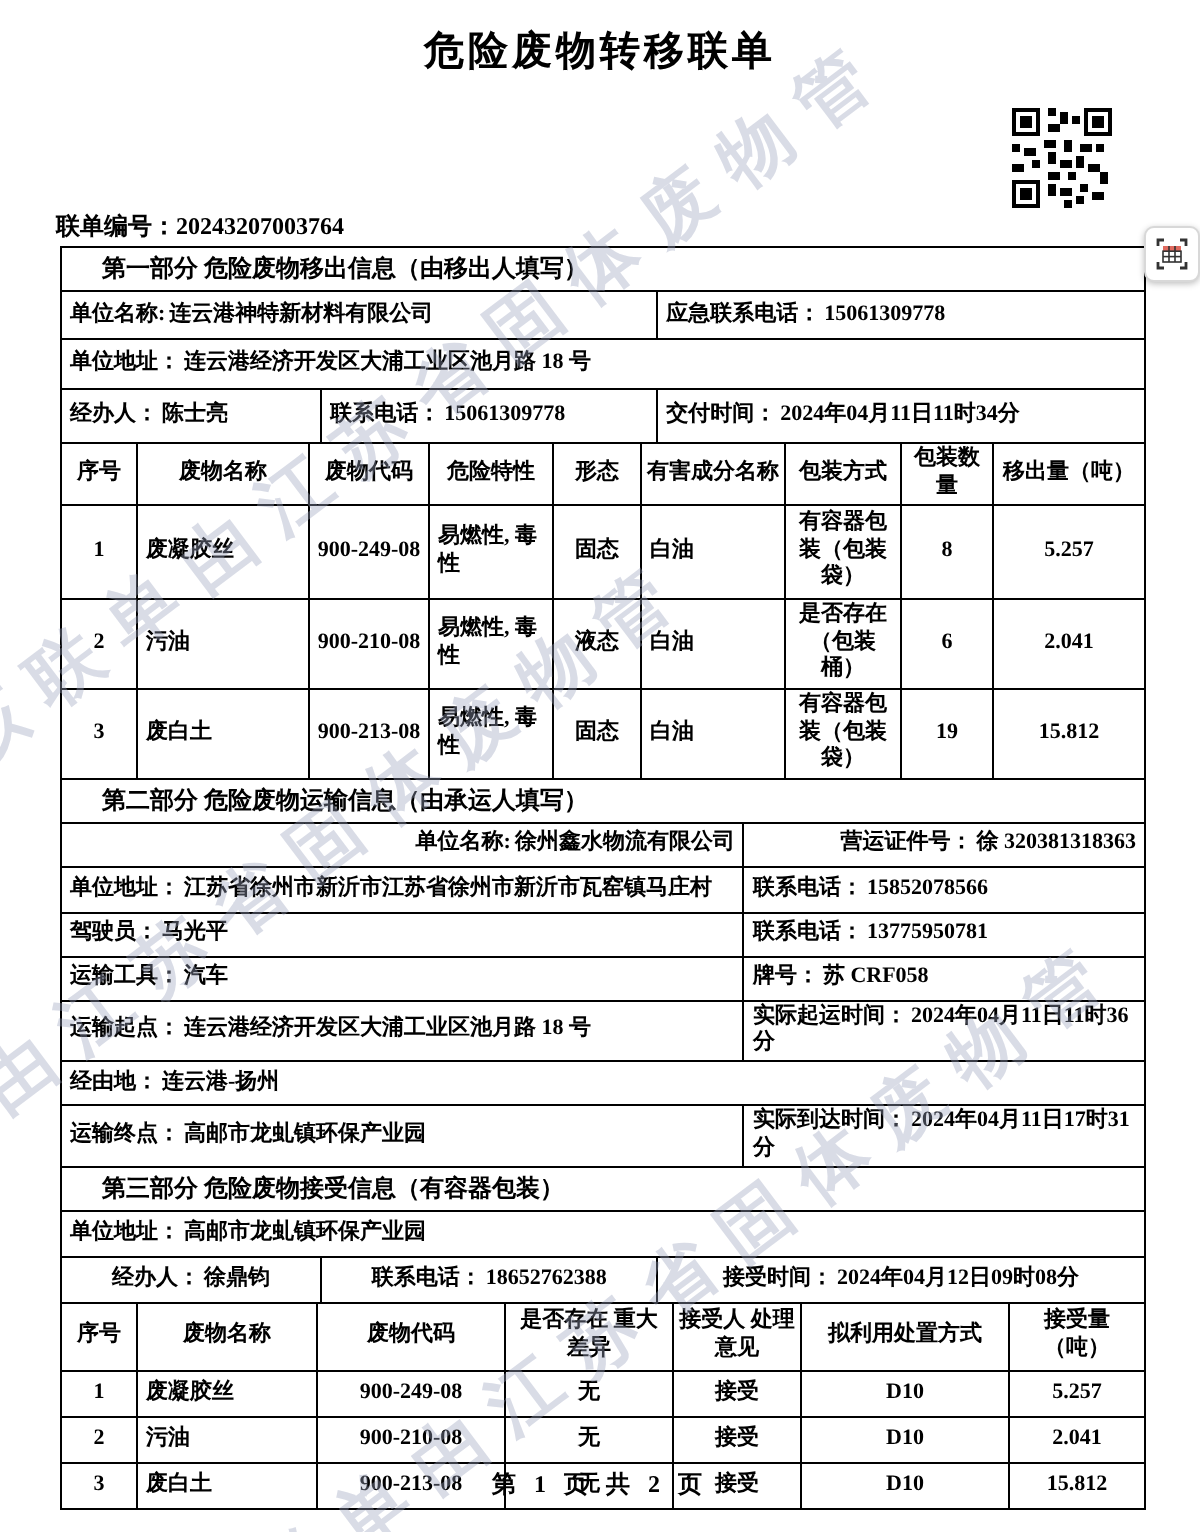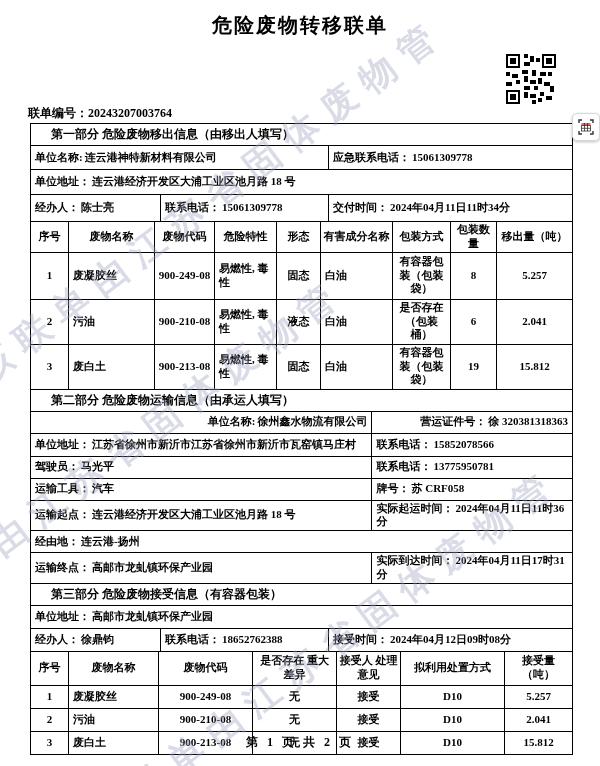--- a/index.html
+++ b/index.html
@@ -271,21 +271,21 @@
     </tr>
   </tbody>
     </table>
   <table>
     <colgroup>
         <col style="width:24%">
         <col style="width:31%">
         <col style="width:45%">
       </colgroup>
     <tbody>
-        <tr style="height:23px;">
+        <tr style="height:23px;text-align:center;">
       <td><span class="lbl">经办人：</span><span>徐鼎钧</span></td>
       <td><span class="lbl">联系电话：</span><span>18652762388</span></td>
       <td><span class="lbl">接受时间：</span><span>2024年04月12日09时08分</span></td>
     </tr>
   </tbody>
     </table>
   <table>
     <colgroup>
         <col style="width:38px">
         <col style="width:90px">

